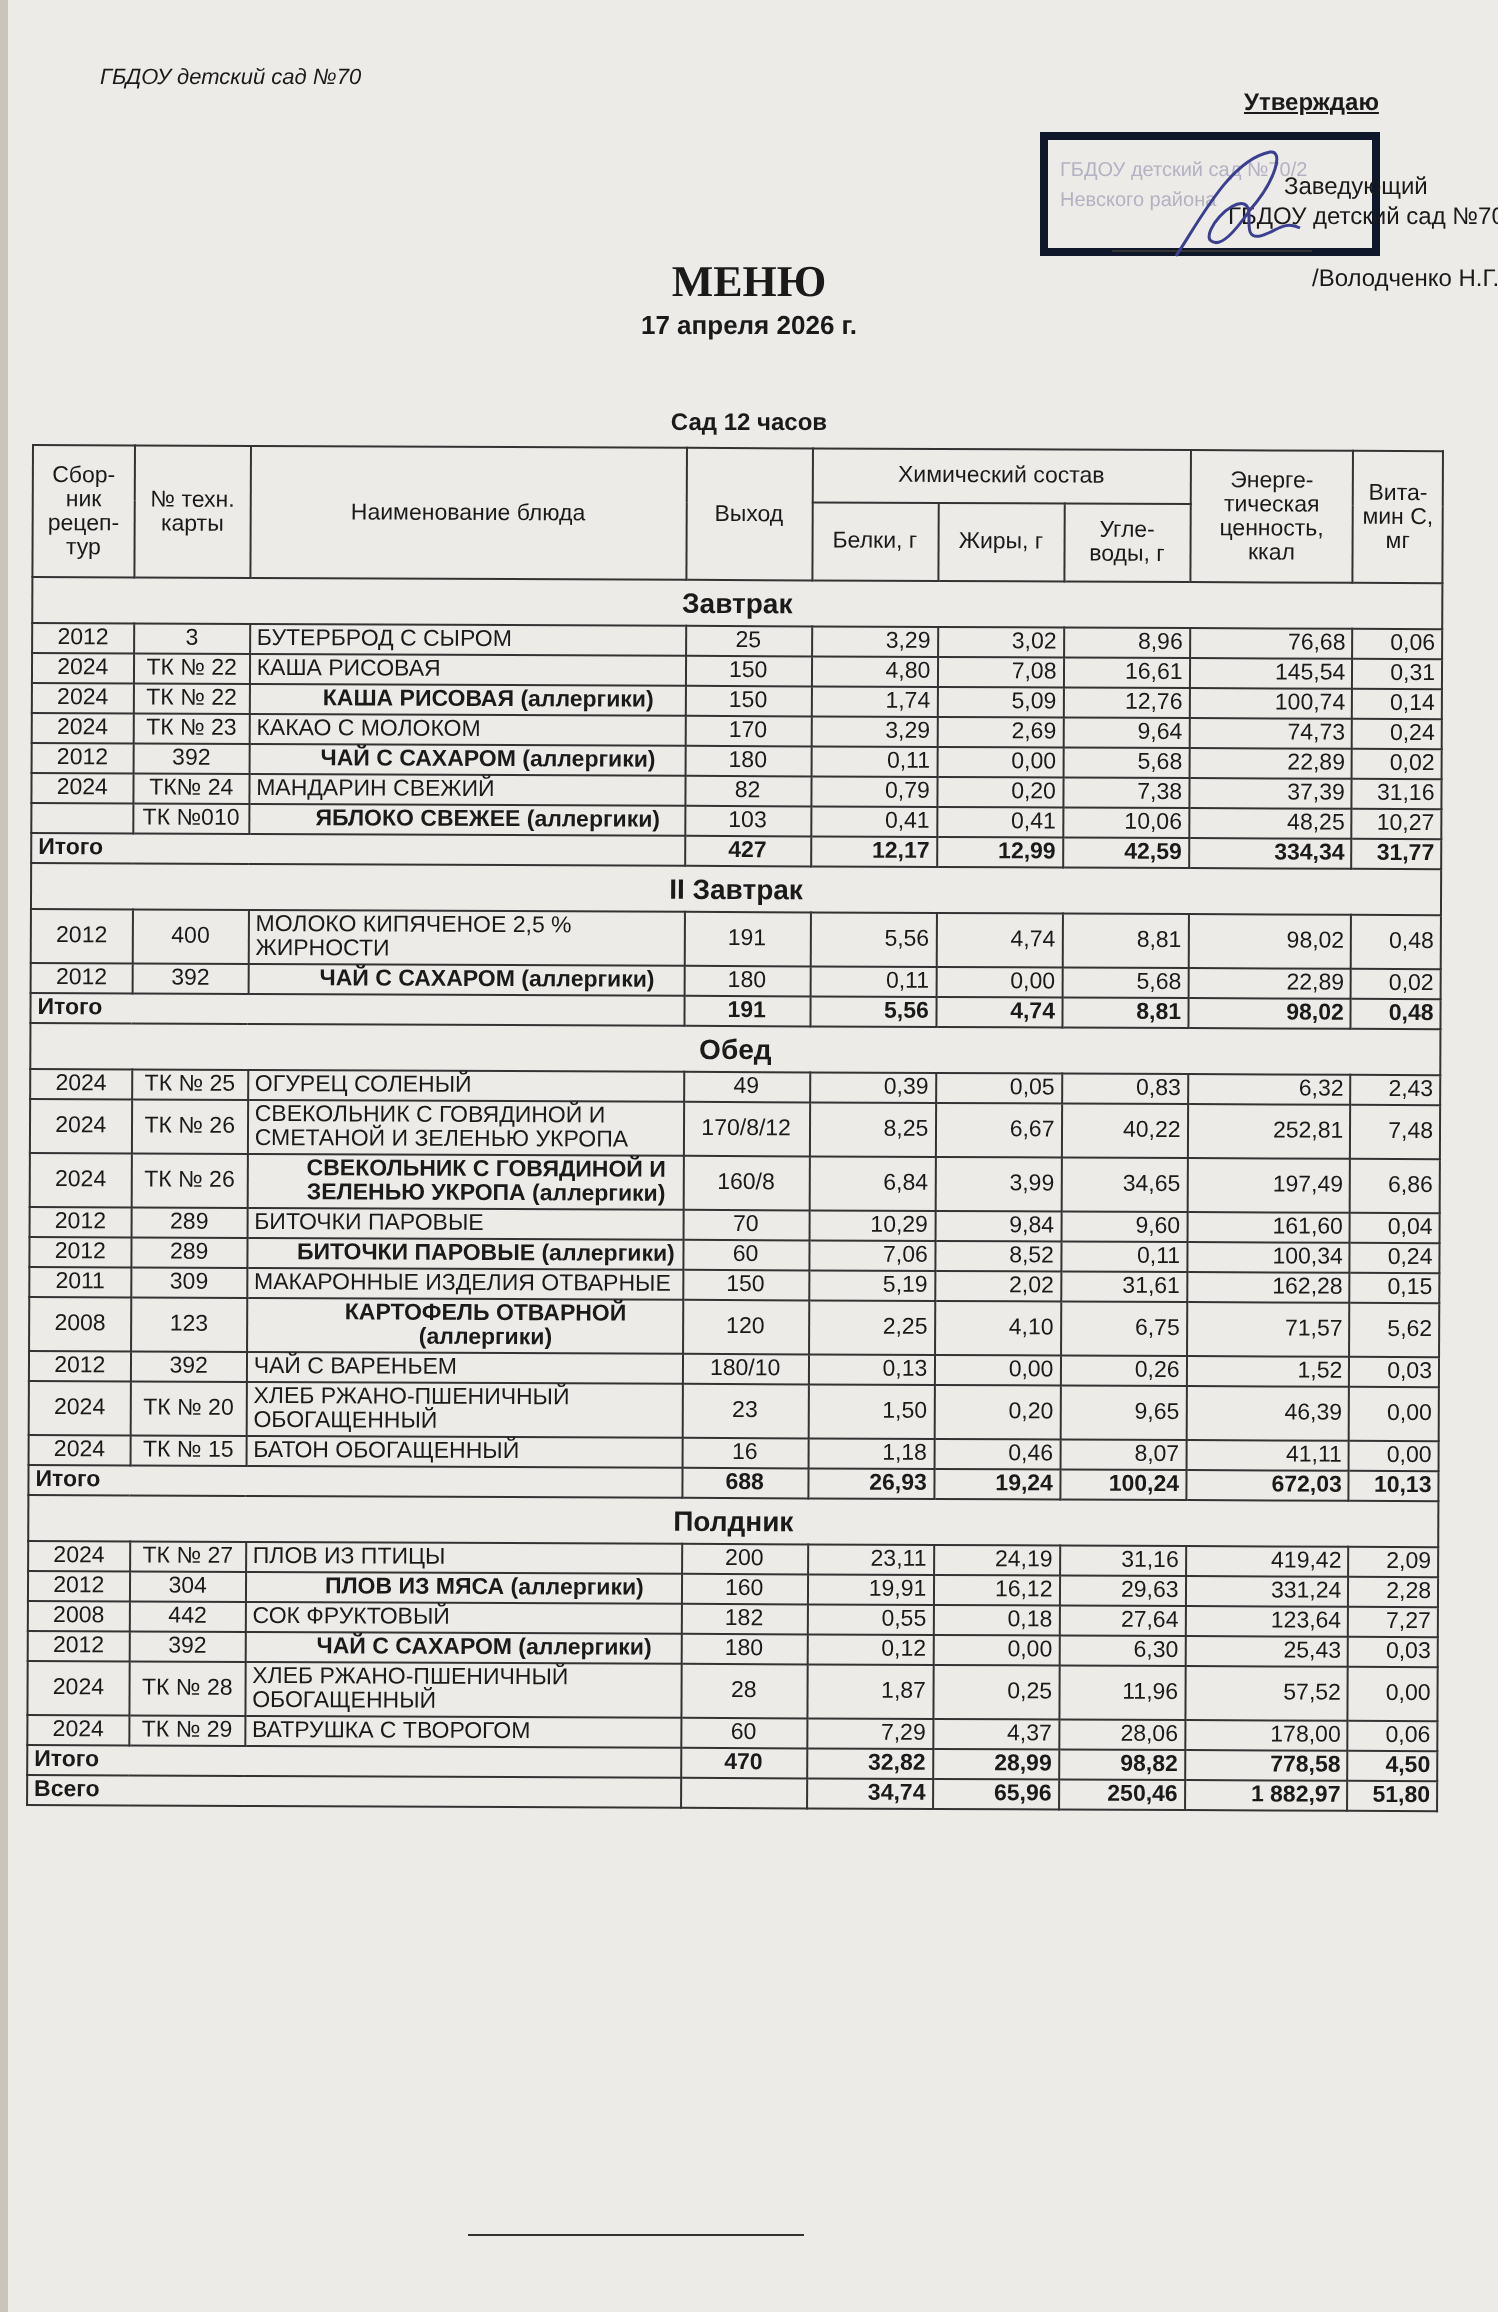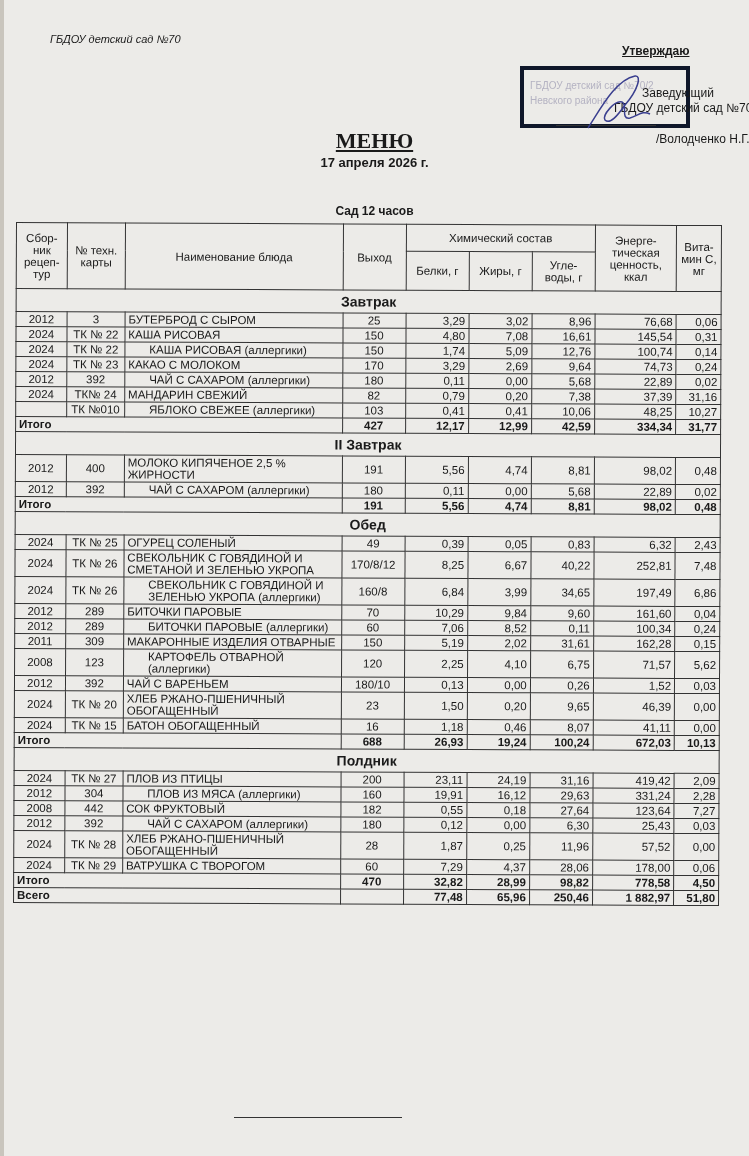--- a/index.html
+++ b/index.html
@@ -5,30 +5,30 @@
   html,body{margin:0;padding:0;}
   body{width:749px;height:1156px;overflow:hidden;background:#c9c5bd;font-family:"Liberation Sans",sans-serif;color:#1a1a1a;}
   .paper{position:absolute;left:4px;top:0;width:745px;height:1156px;background:#ecebe8;}
   .org{position:absolute;left:50px;top:33px;font-size:11px;font-style:italic;}
   .approve{position:absolute;left:622px;top:44px;font-size:12px;font-weight:bold;text-decoration:underline;}
   .stamp{position:absolute;left:520px;top:66px;width:170px;height:62px;border:4px solid #0f172a;color:#b4b2c2;font-size:10px;line-height:15px;padding:8px 6px;box-sizing:border-box;}
   .head-line{position:absolute;font-size:12px;white-space:nowrap;}
   .sig-line{position:absolute;left:556px;top:125px;width:100px;border-bottom:1px solid #333;}
   .signature{position:absolute;left:580px;top:70px;}
   .title{position:absolute;left:0;width:749px;text-align:center;}
-  .t1{top:128px;font-family:"Liberation Serif",serif;font-weight:bold;font-size:22px;text-decoration:underline;}
+  .t1{top:128px;font-family:"Liberation Serif",serif;font-weight:bold;font-size:22px;}
   .t2{top:155px;font-size:13px;font-weight:bold;}
   .t3{top:204px;font-size:12px;font-weight:bold;}
   table{position:absolute;left:16px;top:222px;width:706px;border-collapse:collapse;font-size:11.5px;transform:rotate(0.25deg);transform-origin:left top;}
   th,td{border:1px solid #333;padding:1px 3px;}
   th{font-weight:normal;font-size:11.5px;text-align:center;}
   td.c{text-align:center;}
   td.r{text-align:right;}
   td.l{text-align:left;}
-  td.ind{text-align:left;padding-left:24px;}
+  td.ind{text-align:center;padding-left:24px;font-weight:bold;}
   tr.section td{text-align:center;font-weight:bold;font-size:14px;padding:3px;}
   tr.total td{font-weight:bold;}
   tr.total td.label{font-weight:bold;text-align:left;}
   .bottom-line{position:absolute;left:234px;top:1117px;width:168px;border-bottom:1px solid #333;}
 </style>
 </head>
 <body>
 
 <div class="paper"></div>
 
@@ -398,21 +398,21 @@
         <td class="c">470</td>
         <td class="r">32,82</td>
         <td class="r">28,99</td>
         <td class="r">98,82</td>
         <td class="r">778,58</td>
         <td class="r">4,50</td>
       </tr>
       <tr class="total">
         <td colspan="3" class="label">Всего</td>
         <td class="c"></td>
-        <td class="r">77,48</td>
+        <td class="r">34,74</td>
         <td class="r">65,96</td>
         <td class="r">250,46</td>
         <td class="r">1 882,97</td>
         <td class="r">51,80</td>
       </tr>
     </tbody>
 </table>
 
 <div class="bottom-line"></div>
 

